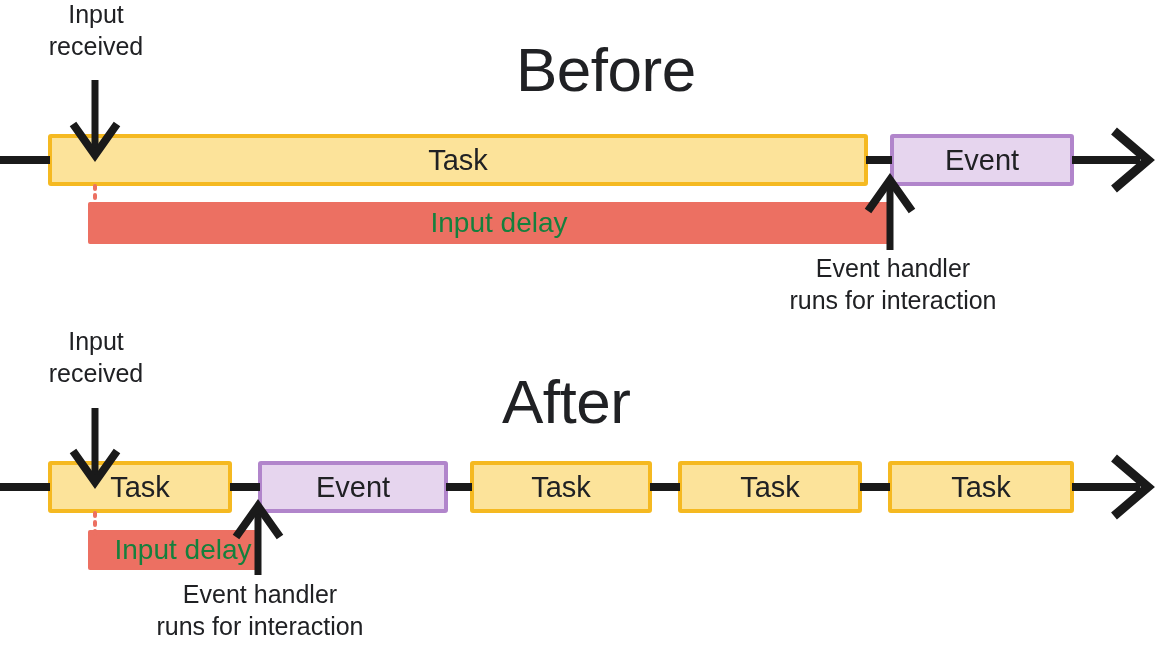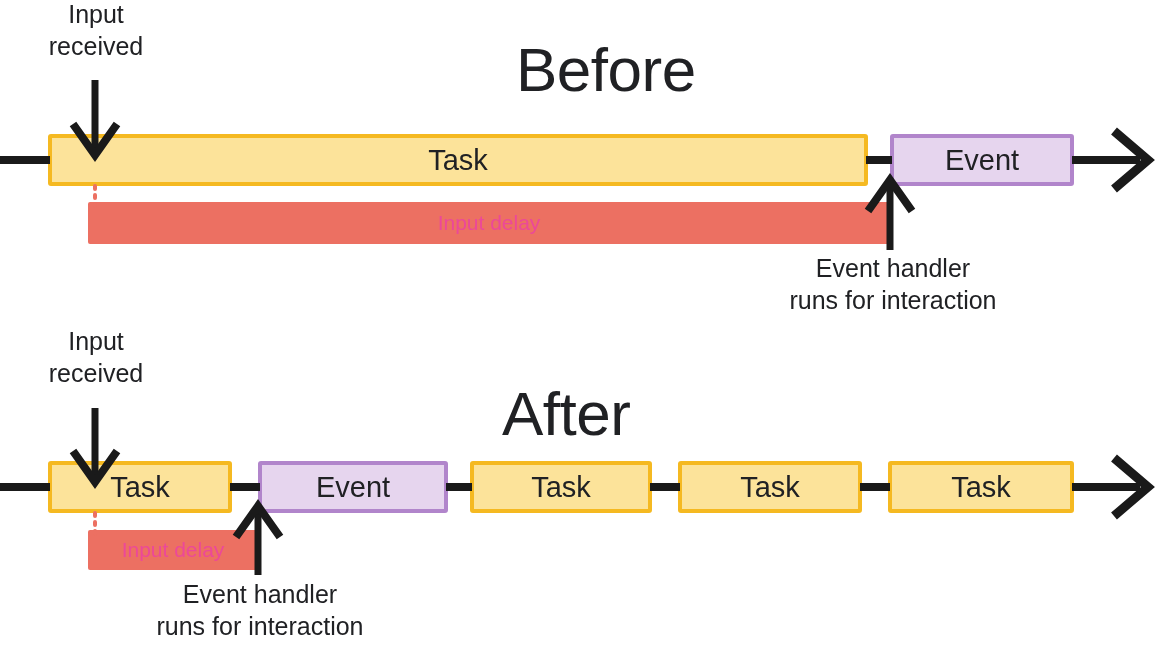--- a/index.html
+++ b/index.html
@@ -46,27 +46,28 @@
     font-size: 29px;
     color: #202124;
     display: flex;
     align-items: center;
     justify-content: center;
     white-space: nowrap;
     pointer-events: none;
   }
   .delaylabel {
     position: absolute;
-    font-size: 21px;
-    color: #ec4899;
+    font-size: 28px;
+    color: #15803d;
     display: flex;
     align-items: center;
     justify-content: center;
     white-space: nowrap;
     pointer-events: none;
+    margin-left: 10px;
   }
   .box {
     position: absolute;
     box-sizing: border-box;
   }
   .task-box {
     background: #FCE39A;
     border: 4px solid #F5B921;
     border-radius: 3px;
   }
@@ -99,21 +100,21 @@
   <div class="boxlabel" style="left:890px; top:134px; width:184px; height:52px;">Event</div>
 
   <div class="box delay-box" style="left:88px; top:202px; width:802px; height:42px;"></div>
   <div class="delaylabel" style="left:88px; top:202px; width:802px; height:42px;">Input delay</div>
 
   <div class="note" style="left:768px; top:252px; width:250px;">
     <div>Event handler</div>
     <div>runs for interaction</div>
   </div>
 
-  <div class="heading" style="left:502px; top:378px;">After</div>
+  <div class="heading" style="left:502px; top:366px;">After</div>
 
   <div class="note" style="left:28px; top:325px; width:136px;">
     <div>Input</div>
     <div>received</div>
   </div>
 
   <div class="box task-box" style="left:48px; top:461px; width:184px; height:52px;"></div>
   <div class="boxlabel" style="left:48px; top:461px; width:184px; height:52px;">Task</div>
 
   <div class="box event-box" style="left:258px; top:461px; width:190px; height:52px;"></div>

